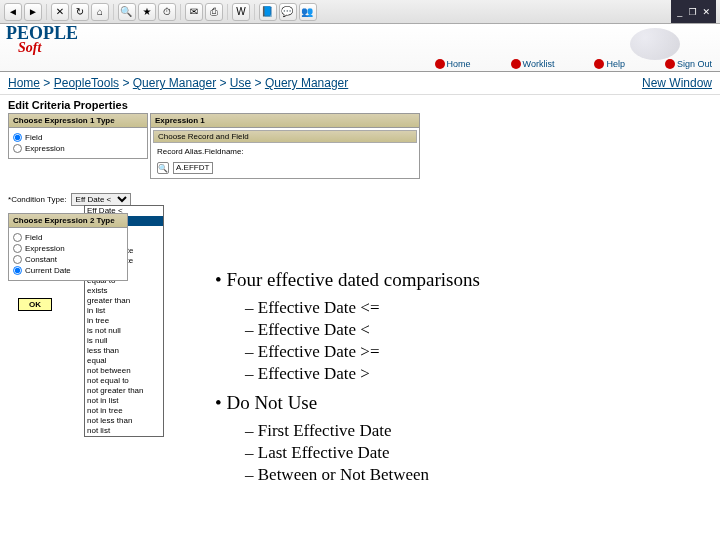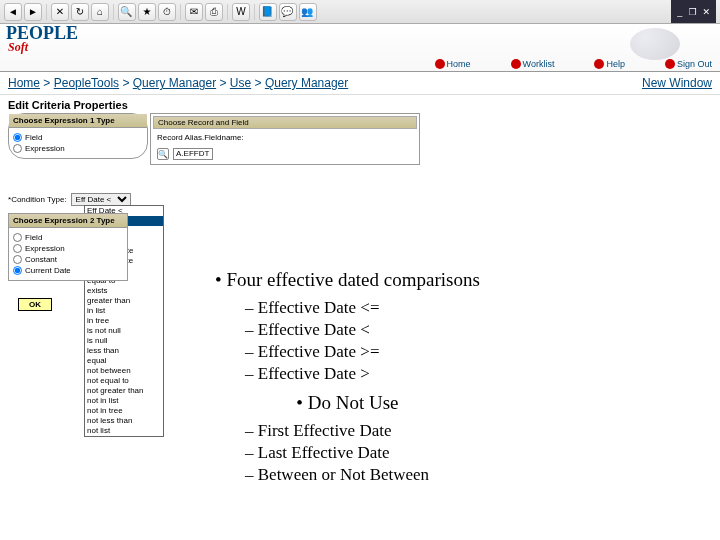--- a/index.html
+++ b/index.html
@@ -8,39 +8,39 @@
 .browser-toolbar { display: flex; align-items: center; height: 24px; background: linear-gradient(#f0f0f0,#e0e0e0); border-bottom: 1px solid #aaa; padding: 0 4px; gap: 2px; }
 .tb-btn { width: 18px; height: 18px; border: 1px solid #bbb; border-radius: 3px; display: flex; align-items: center; justify-content: center; background: linear-gradient(#fff,#e8e8e8); font-size: 10px; cursor: pointer; }
 .tb-sep { width: 1px; height: 16px; background: #ccc; margin: 0 2px; }
 .tb-spacer { flex: 1; }
 .tb-right { background: #2a2a3a; color: #fff; display: flex; align-items: center; gap: 6px; padding: 0 6px; height: 100%; font-size: 9px; }
 .tb-right .wx { cursor: pointer; }
 
 .header-bar { height: 48px; background: linear-gradient(#fff,#f8f8f8); border-bottom: 1px solid #999; position: relative; }
 .logo { position: absolute; left: 6px; top: 2px; font-family: "Times New Roman", serif; font-weight: bold; }
 .logo .p { color: #004a7f; font-size: 18px; line-height: 14px; }
-.logo .s { color: #c00; font-size: 12px; font-style: italic; margin-left: 2px; }
+.logo .s { color: #c00; font-size: 14px; font-style: italic; margin-left: 12px; }
 .globe { position: absolute; right: 40px; top: 4px; width: 50px; height: 32px; border-radius: 50%; background: radial-gradient(circle at 30% 30%, #d0d0e0, #a0a0b0); opacity: 0.4; }
 .header-links { position: absolute; bottom: 2px; right: 8px; display: flex; gap: 40px; font-size: 9px; }
 .header-links a { color: #004a7f; text-decoration: none; cursor: pointer; display: flex; align-items: center; gap: 2px; }
 .icon-s { width: 10px; height: 10px; border-radius: 50%; background: #c00; display: inline-block; }
 
 .sub-header { display: flex; justify-content: space-between; padding: 4px 8px; font-size: 12px; border-bottom: 1px solid #ddd; }
 .breadcrumb { color: #004a7f; }
 .breadcrumb span { text-decoration: underline; cursor: pointer; }
 .newwin { color: #004a7f; text-decoration: underline; cursor: pointer; }
 
 .page-title { font-size: 11px; font-weight: bold; padding: 4px 8px 2px 8px; }
 
 .query-area { position: relative; }
 .panel { position: absolute; border: 1px solid #999; background: #fff; font-size: 8px; }
 .panel-hdr { background: linear-gradient(#d8d0b0,#c8c090); padding: 2px 4px; font-weight: bold; border-bottom: 1px solid #999; font-size: 8px; }
 .panel-body { padding: 4px; }
 
-.p1 { left: 8px; top: 0; width: 140px; border-radius: 16px; }
+.p1 { left: 8px; top: 0; width: 140px; }
 .p2 { left: 150px; top: 0; width: 270px; }
 .p2 .sub-hdr { background: linear-gradient(#d8d0b0,#c8c090); padding: 1px 4px; margin: 2px; border: 1px solid #aaa; font-size: 8px; }
 .p2 .fieldrow { padding: 2px 6px; font-size: 8px; }
 .p2 .lookup { display: flex; gap: 4px; padding: 4px 6px; }
 .p2 .mag { width: 12px; height: 12px; border: 1px solid #888; border-radius: 2px; display: flex; align-items: center; justify-content: center; cursor: pointer; font-size: 8px; }
 .p2 .val { border: 1px solid #888; padding: 0 2px; min-width: 40px; font-size: 8px; }
 
 .radio-row { display: flex; align-items: center; gap: 3px; padding: 1px 0; }
 .radio-row input { width: 9px; height: 9px; cursor: pointer; }
 
@@ -53,21 +53,21 @@
 .dropdown-panel .opt.sel { background: #004a7f; color: #fff; }
 
 .p3 { position: absolute; left: 8px; top: 100px; width: 120px; }
 .p3 .radio-row label { font-size: 8px; }
 
 .ok-btn { position: absolute; left: 18px; top: 185px; background: #fffea0; border: 1px solid #000; padding: 1px 10px; font-size: 8px; cursor: pointer; font-weight: bold; }
 
 .notes { position: absolute; left: 215px; top: 155px; font-family: "Times New Roman", serif; font-size: 19px; line-height: 1.3; }
 .notes ul { list-style: none; }
 .notes li.bullet::before { content: "• "; }
-.notes li.bullet { margin-bottom: 4px; text-align: center; }
+.notes li.bullet { margin-bottom: 4px; }
 .notes li.dash { margin-left: 30px; font-size: 17px; }
 .notes li.dash::before { content: "– "; }
 
 .wrapper { position: relative; }
 </style>
 </head>
 <body>
 
 <div class="browser-toolbar">
   <div class="tb-btn">◄</div>
@@ -146,20 +146,21 @@
           <label>Field</label>
         </div>
       <div class="radio-row">
           <input type="radio" style="">
           <label>Expression</label>
         </div>
     </div>
   </div>
 
   <div class="panel p2">
+    <div class="panel-hdr">Expression 1</div>
     <div class="sub-hdr">Choose Record and Field</div>
     <div class="fieldrow">Record Alias.Fieldname:</div>
     <div class="lookup">
       <div class="mag">🔍</div>
       <div class="val">A.EFFDT</div>
     </div>
   </div>
 
   <div class="cond-row">
     <span class="cond-label">Condition Type:</span>

